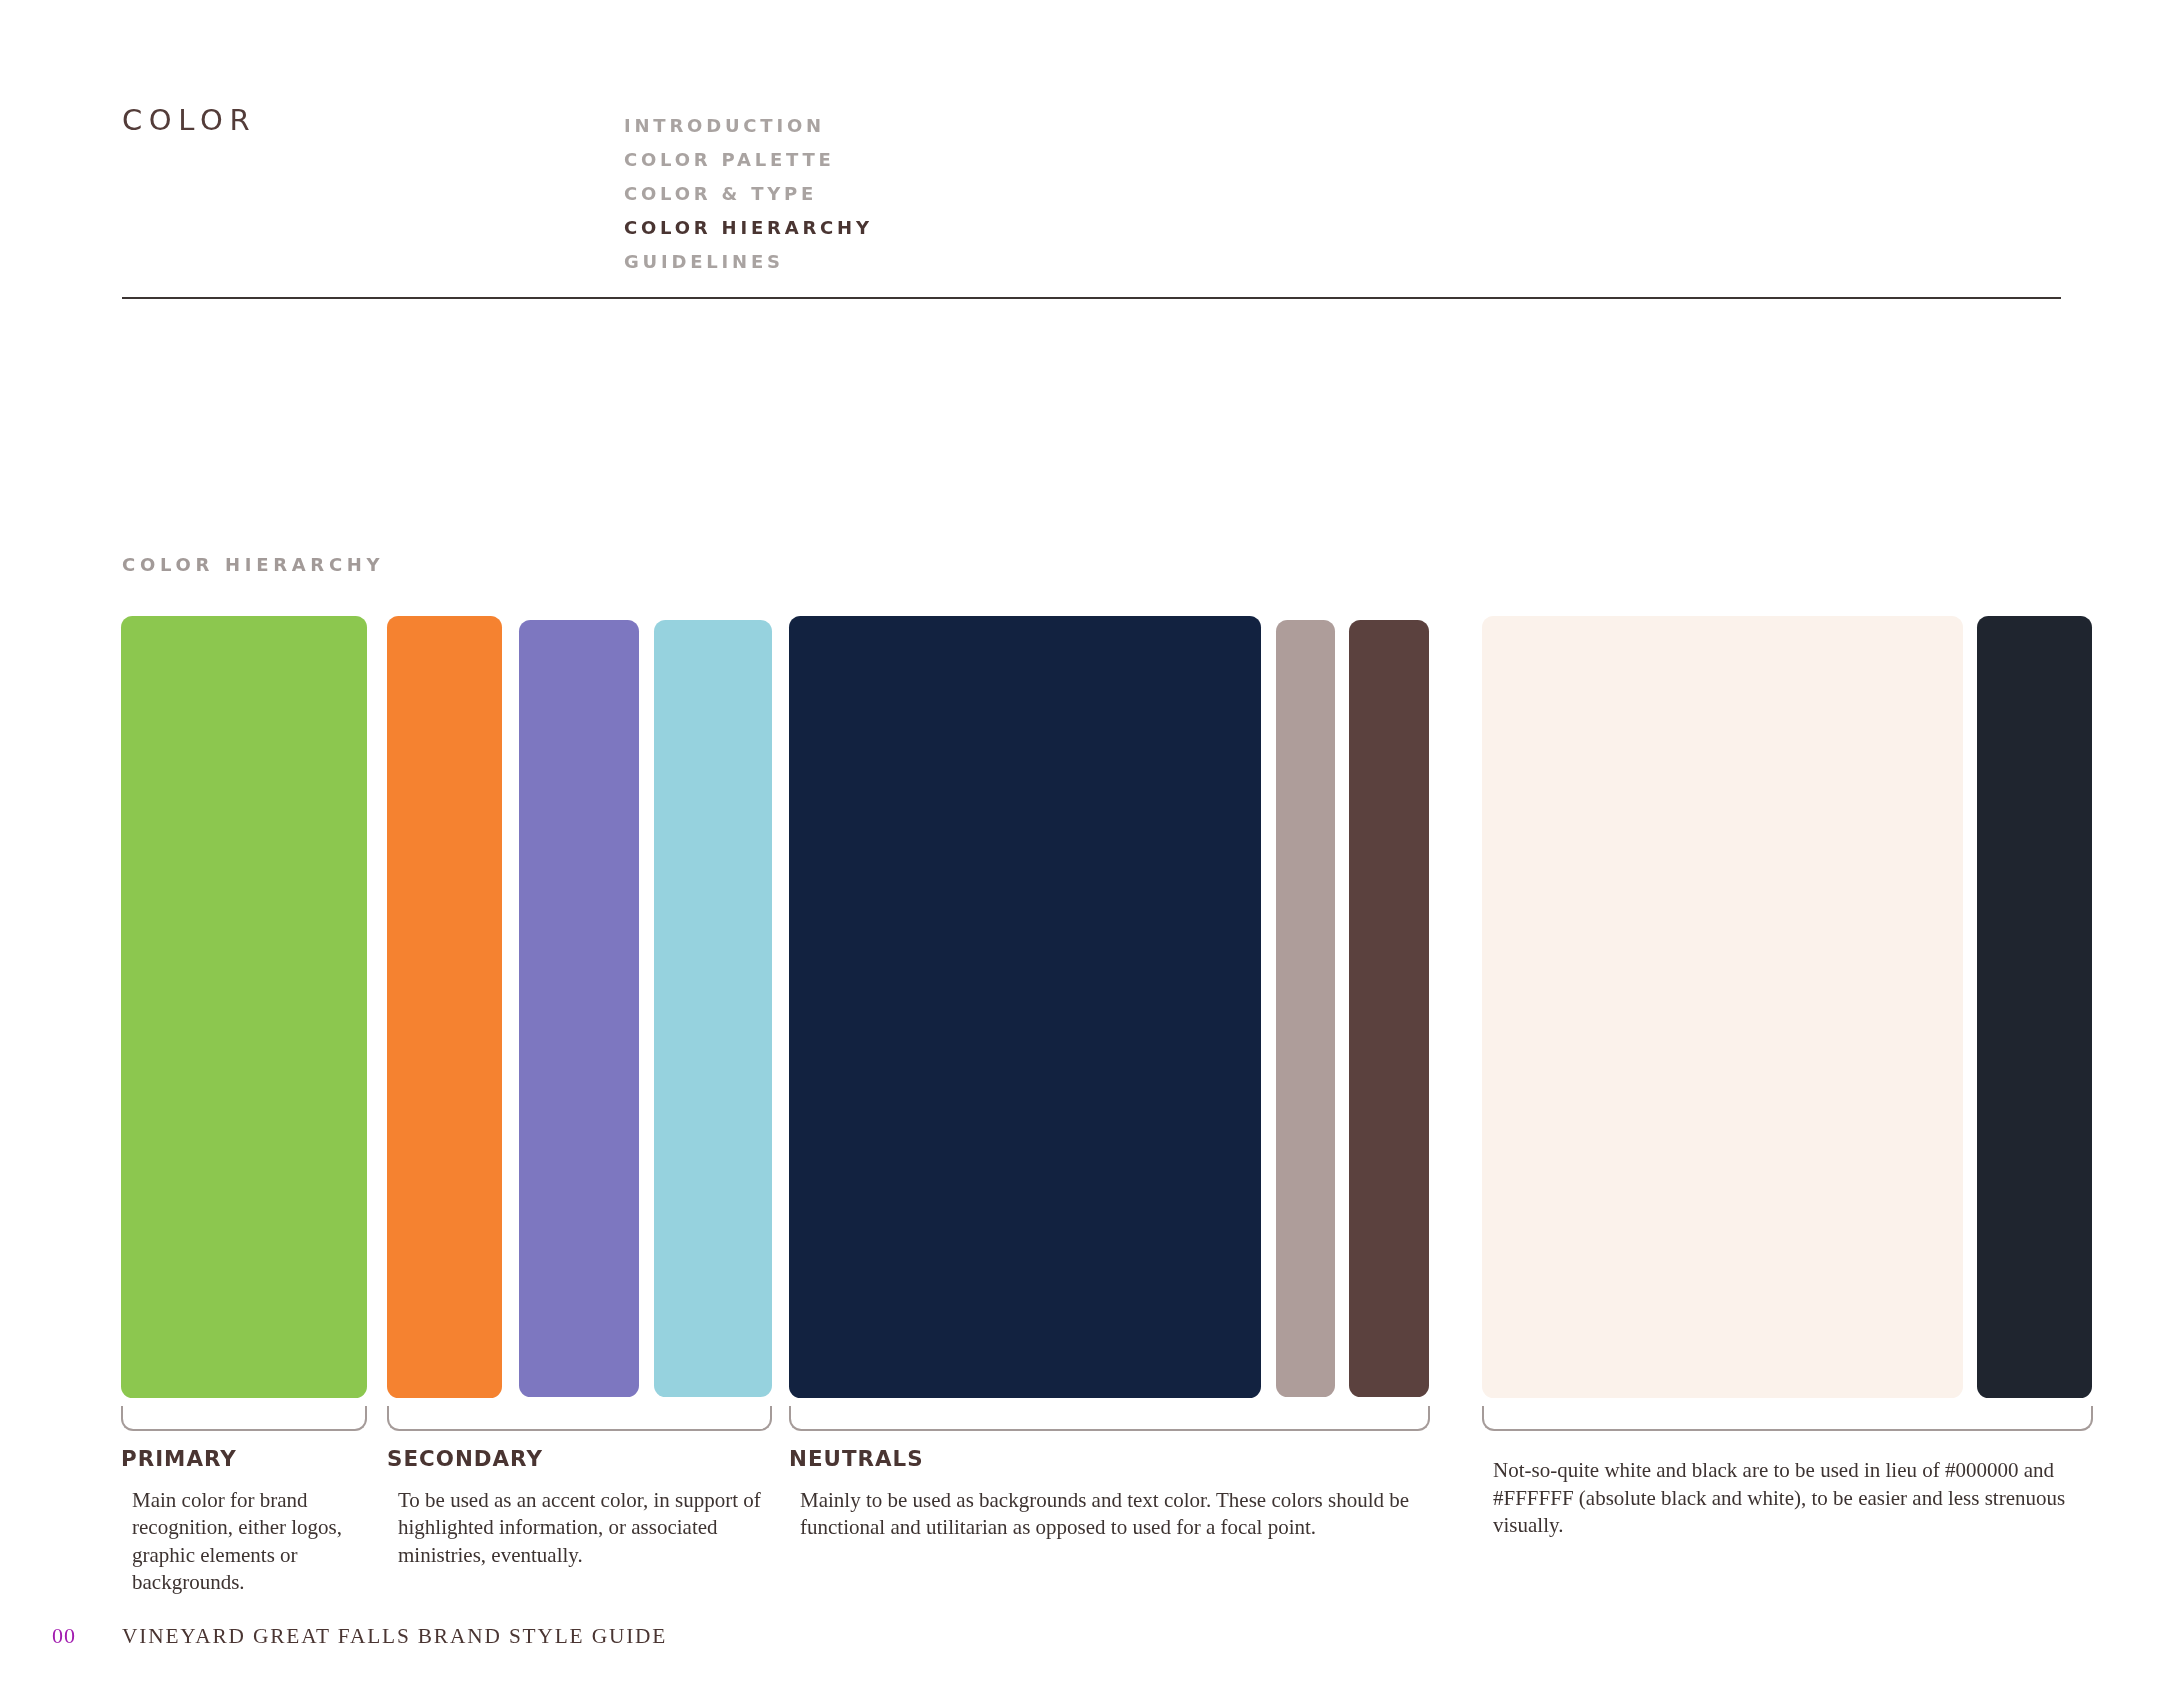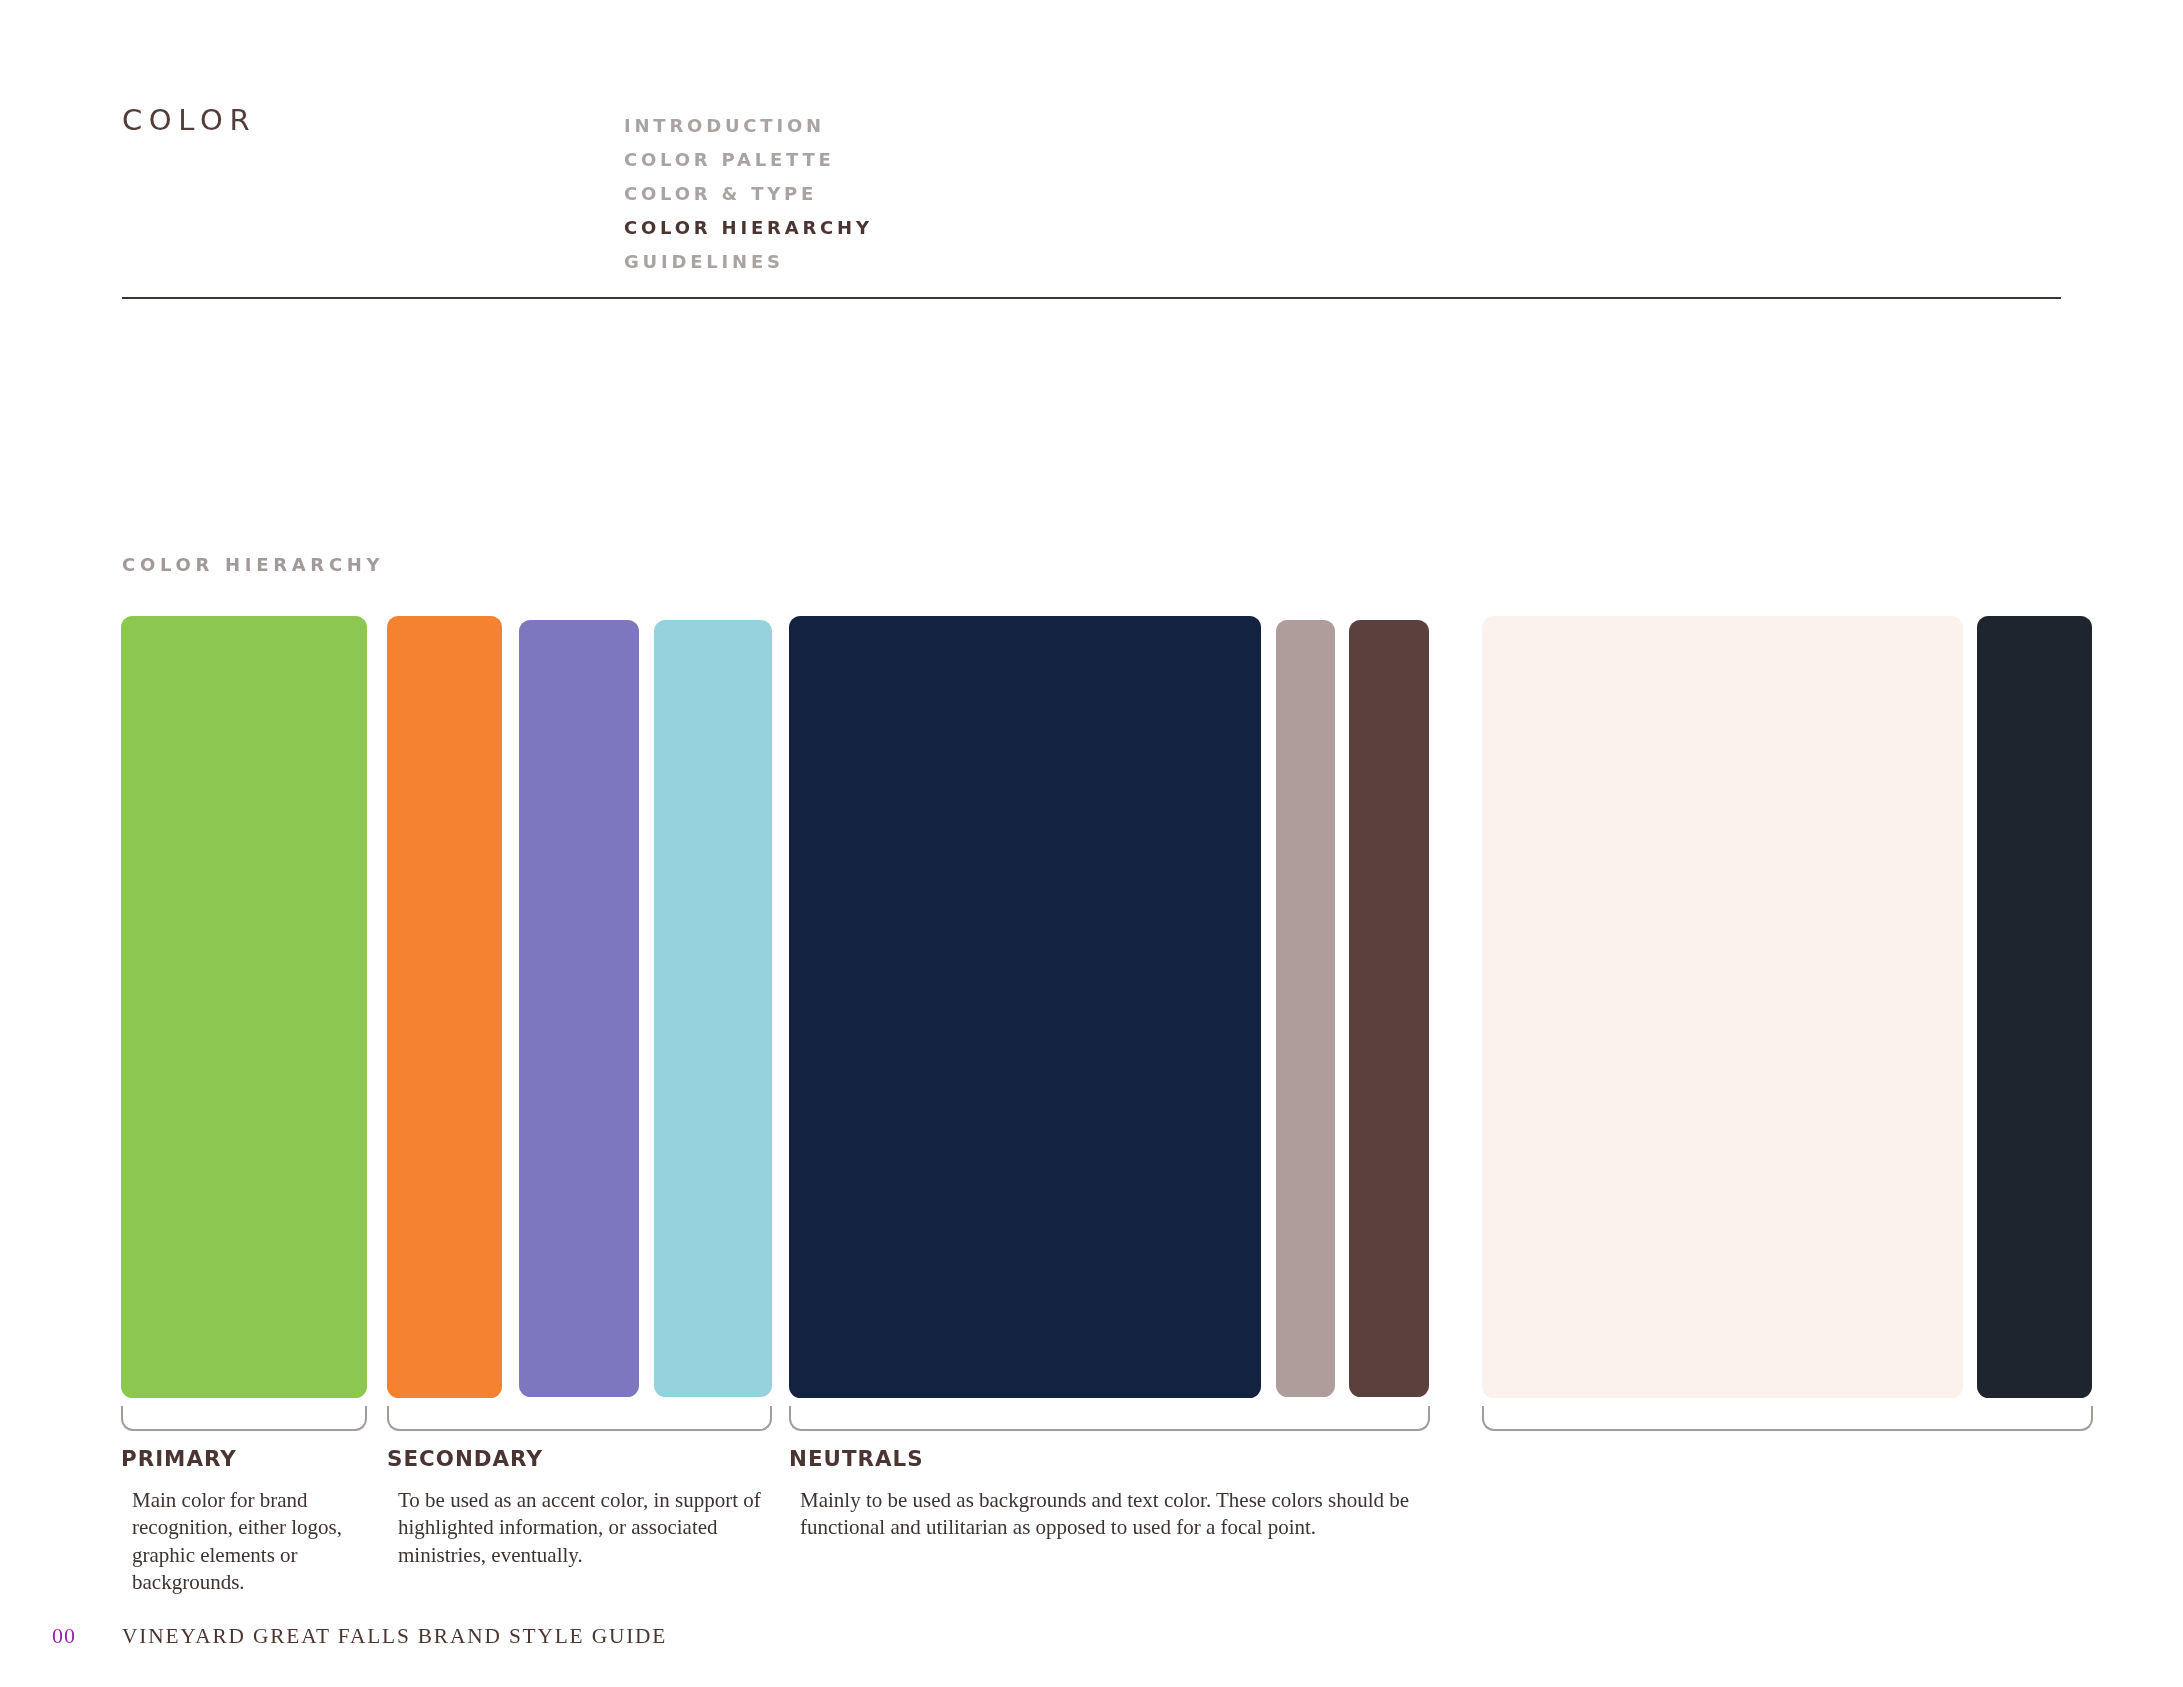--- a/index.html
+++ b/index.html
@@ -207,19 +207,20 @@
   <div class="caption-title">SECONDARY</div>
   <p class="caption-body">To be used as an accent color, in support of highlighted information, or associated ministries, eventually.</p>
 </div>
 
 <div class="caption" style="left:789px; top:1446px; width:651px;">
   <div class="caption-title">NEUTRALS</div>
   <p class="caption-body">Mainly to be used as backgrounds and text color. These colors should be functional and utilitarian as opposed to used for a focal point.</p>
 </div>
 
 <div class="caption" style="left:1482px; top:1446px; width:624px;">
+  <p class="caption-body">Not-so-quite white and black are to be used in lieu of #000000 and #FFFFFF (absolute black and white), to be easier and less strenuous visually.</p>
 </div>
 
 <div class="page-footer">
   <span class="footer-page-number">00</span>
   <span class="footer-title">VINEYARD GREAT FALLS BRAND STYLE GUIDE</span>
 </div>
 
 
 </body></html>

